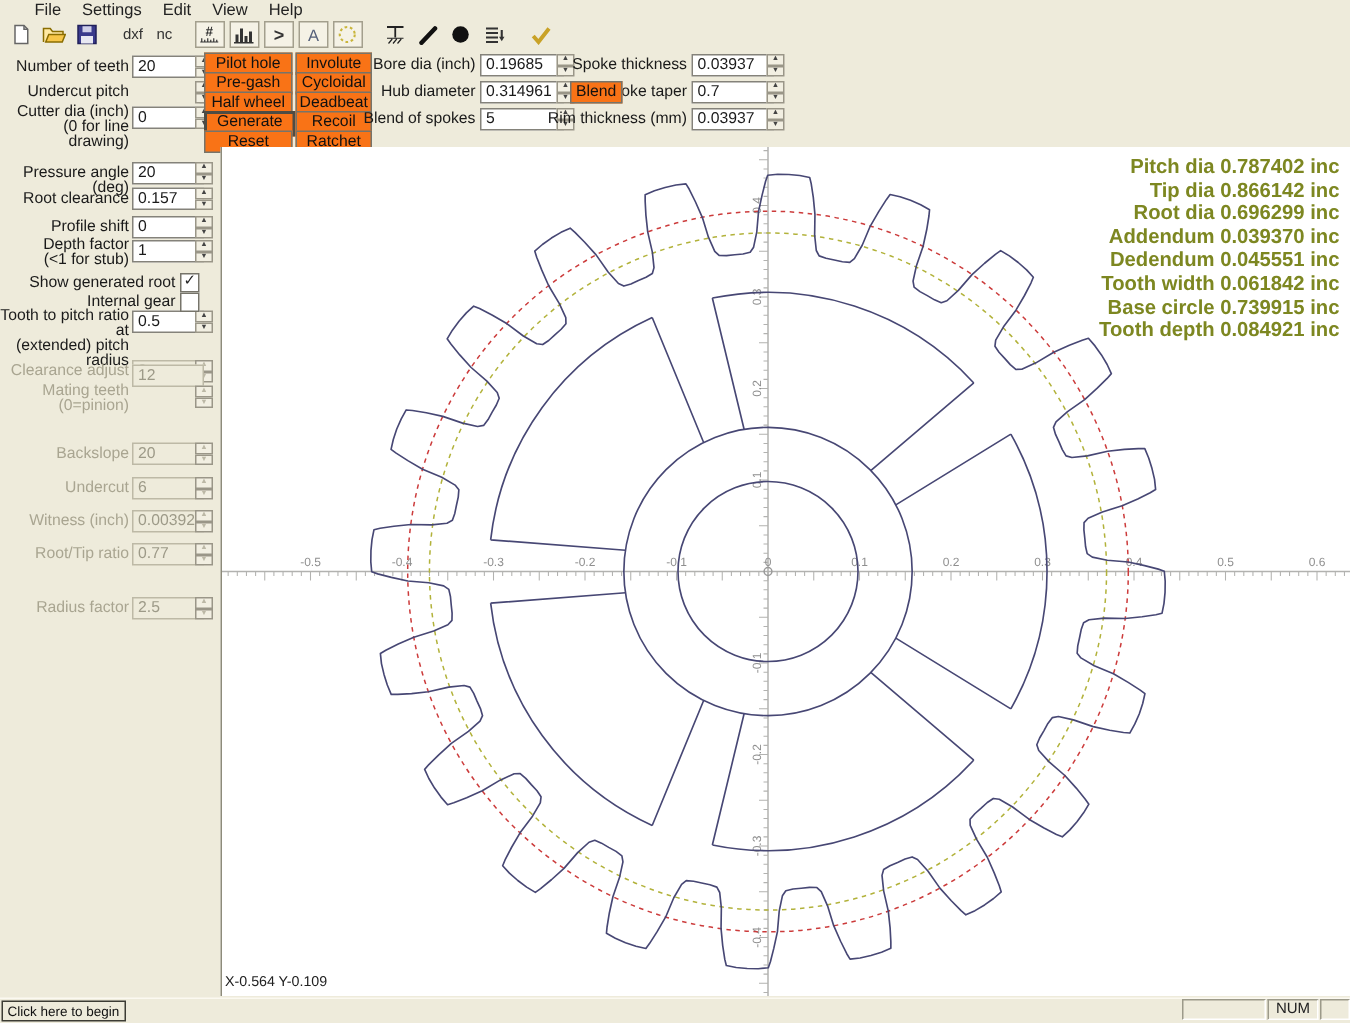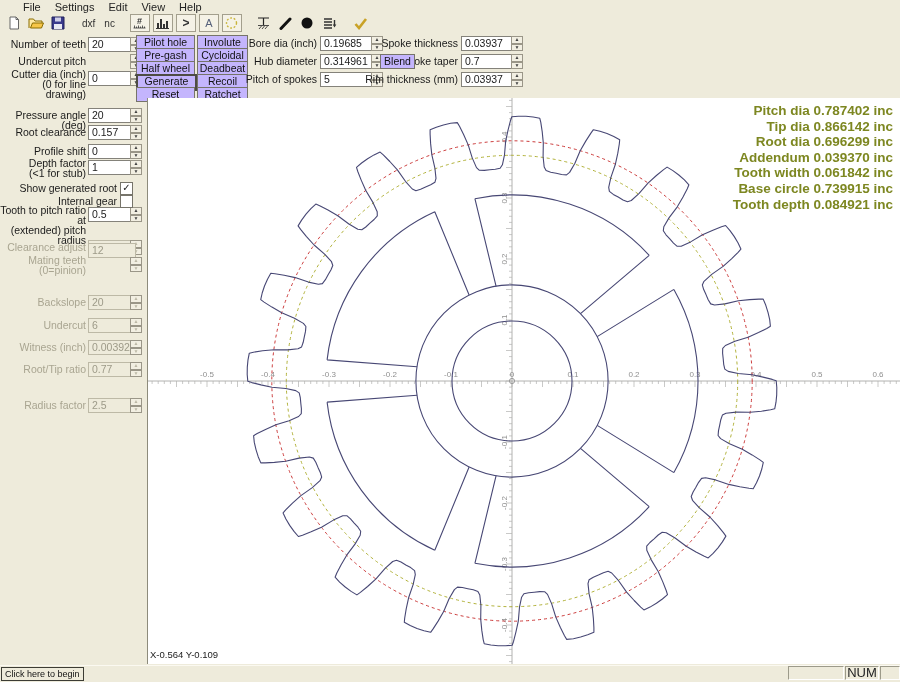--- a/index.html
+++ b/index.html
@@ -16,36 +16,36 @@
   .tb-sep{width:6px;height:16px;}
   
   .flabel{position:absolute;text-align:right;font-size:10.5px;line-height:10px;color:#1a1a1a;white-space:pre-line;}
   .flabel.dis{color:#a9a591;}
   .fbox{position:absolute;height:13px;background:#fff;border:1px solid #84827a;font-size:10.5px;padding:0 3px;line-height:13px;}
   .fbox.dis{background:#eeebdb;color:#9d9a88;border-color:#bdb9a6;}
   .spin{position:absolute;width:12px;height:15px;display:flex;flex-direction:column;}
   .spin i{flex:1;border:1px solid #9a9688;background:#f2efe2;font-size:5px;line-height:5px;
           text-align:center;color:#444;font-style:normal;overflow:hidden;}
   .spin.dis i{color:#bcb8a6;}
-  .btn{position:absolute;height:13px;border:1px solid #76746a;background:#c4b5fd;
+  .btn{position:absolute;height:13px;border:1px solid #76746a;background:#f97316;
        font-size:10.5px;text-align:center;line-height:12px;color:#111;}
   .btn.default{border:2px solid #4e4c44;line-height:10px;}
   .chk{position:absolute;width:11px;height:11px;background:#fff;border:1px solid #76746a;
        font-size:10px;line-height:9px;text-align:center;color:#222;}
   
   #canvas{position:absolute;left:147px;top:98px;width:753px;height:566px;background:#fff;
           border-left:1px solid #8d8b7b;}
   #gearsvg{position:absolute;left:0;top:0;}
   #results{position:absolute;top:5px;right:8px;text-align:right;color:#7d8721;
            font-size:13.5px;line-height:15.6px;font-weight:600;}
   #coord{position:absolute;left:2px;bottom:4px;font-size:9.5px;color:#222;}
   
   #statusbar{position:absolute;left:0;bottom:0;right:0;height:16px;background:#eeebdb;border-top:1px solid #fbf9f1;}
   .sb-panel{position:absolute;bottom:2px;height:12px;border:1px solid;border-color:#9c9a8a #ffffff #ffffff #9c9a8a;
-            font-size:13px;line-height:12px;text-align:center;color:#222;}
+            font-size:10px;line-height:12px;text-align:center;color:#222;}
   #sb-begin{position:absolute;left:1px;bottom:1px;height:12px;line-height:12px;border:1px solid #3c3c34;
             font-size:9px;padding:0 3px;background:#eeebdb;color:#111;}
 </style>
 </head>
 <body>
 
 <div id="app">
 
   <div id="menubar">
       <span class="menu-item">File</span>
@@ -253,21 +253,21 @@
       <span class="spin" style="pointer-events: auto; left: 371px; top: 36px;">
         <i>▲</i>
         <i>▼</i>
       </span>
       <div class="flabel" style="pointer-events: auto; right: 583px; top: 56px;">Hub diameter</div>
       <div class="fbox" style="pointer-events: auto; left: 320px; top: 54px; width: 48px;">0.314961</div>
       <span class="spin" style="pointer-events: auto; left: 371px; top: 54px;">
         <i>▲</i>
         <i>▼</i>
       </span>
-      <div class="flabel" style="pointer-events: auto; right: 583px; top: 74px;">Pitch of spokes</div>
+      <div class="flabel" style="pointer-events: auto; right: 583px; top: 74px;">Blend of spokes</div>
       <div class="fbox" style="pointer-events: auto; left: 320px; top: 72px; width: 48px;">5</div>
       <span class="spin" style="pointer-events: auto; left: 371px; top: 72px;">
         <i>▲</i>
         <i>▼</i>
       </span>
       <div class="flabel" style="pointer-events: auto; right: 442px; top: 38px;">Spoke thickness</div>
       <div class="fbox" style="pointer-events: auto; left: 461px; top: 36px; width: 47px;">0.03937</div>
       <span class="spin" style="pointer-events: auto; left: 511px; top: 36px;">
         <i>▲</i>
         <i>▼</i>
@@ -317,20 +317,21 @@
         <path d="M408.2 75.3L402.7 74.2L398.1 72.6L396.2 69.0L395.1 58.8L395.3 44.9L394.2 33.6L392.8 24.4L391.8 20.3L385.2 19.0L377.9 18.3L370.5 18.2L363.8 18.8L362.4 22.8L360.1 31.9L357.7 42.9L356.5 56.8L354.4 66.8L352.1 70.2L347.3 71.3L341.8 71.8L336.3 72.4L331.4 72.3L328.5 69.6L324.3 60.1L320.2 46.9L315.6 36.5L311.5 28.2L309.3 24.6L302.6 25.3L295.4 27.0L288.3 29.2L282.1 31.8L282.1 36.1L282.6 45.4L283.8 56.6L286.9 70.1L288.0 80.4L286.9 84.3L282.7 86.8L277.6 89.0L272.6 91.3L267.9 92.7L264.3 91.0L257.4 83.3L249.4 71.9L241.8 63.5L235.3 56.9L232.1 54.1L226.0 56.9L219.6 60.7L213.6 65.0L208.5 69.4L209.8 73.5L213.2 82.1L217.8 92.5L224.9 104.4L229.2 113.8L229.3 117.8L226.1 121.5L221.9 125.2L217.8 129.0L213.8 131.7L209.8 131.2L200.9 126.0L189.8 117.7L180.0 112.0L171.7 107.7L167.8 106.1L162.9 110.6L158.0 116.2L153.6 122.1L150.1 127.9L152.6 131.4L158.5 138.6L166.1 147.0L176.6 156.1L183.5 163.7L184.8 167.5L182.9 172.0L180.1 176.8L177.4 181.7L174.4 185.6L170.4 186.3L160.4 184.1L147.2 179.6L136.2 177.2L127.0 175.7L122.8 175.3L119.5 181.2L116.5 188.0L114.2 195.0L112.7 201.6L116.1 204.1L123.9 209.1L133.7 214.8L146.5 220.2L155.4 225.4L157.9 228.5L157.5 233.4L156.3 238.8L155.2 244.3L153.6 248.9L150.0 250.8L139.8 251.9L125.9 251.7L114.6 252.8L105.4 254.2L101.3 255.2L100.0 261.8L99.3 269.1L99.2 276.5L99.8 283.2L103.8 284.6L112.9 286.9L123.9 289.3L137.8 290.5L147.8 292.6L151.2 294.9L152.3 299.7L152.8 305.2L153.4 310.7L153.3 315.6L150.6 318.5L141.1 322.7L127.9 326.8L117.5 331.4L109.2 335.5L105.6 337.7L106.3 344.4L108.0 351.6L110.2 358.7L112.8 364.9L117.1 364.9L126.4 364.4L137.6 363.2L151.1 360.1L161.4 359.0L165.3 360.1L167.8 364.3L170.0 369.4L172.3 374.4L173.7 379.1L172.0 382.7L164.3 389.6L152.9 397.6L144.5 405.2L137.9 411.7L135.1 414.9L137.9 421.0L141.7 427.4L146.0 433.4L150.4 438.5L154.5 437.2L163.1 433.8L173.5 429.2L185.4 422.1L194.8 417.8L198.8 417.7L202.5 420.9L206.2 425.1L210.0 429.2L212.7 433.2L212.2 437.2L207.0 446.1L198.7 457.2L193.0 467.0L188.7 475.3L187.1 479.2L191.6 484.1L197.2 489.0L203.1 493.4L208.9 496.9L212.4 494.4L219.6 488.5L228.0 480.9L237.1 470.4L244.7 463.5L248.5 462.2L253.0 464.1L257.8 466.9L262.7 469.6L266.6 472.6L267.3 476.6L265.1 486.6L260.6 499.8L258.2 510.8L256.7 520.0L256.3 524.2L262.2 527.5L269.0 530.5L276.0 532.8L282.6 534.3L285.1 530.9L290.1 523.1L295.8 513.3L301.2 500.5L306.4 491.6L309.5 489.1L314.4 489.5L319.8 490.7L325.3 491.8L329.9 493.4L331.8 497.0L332.9 507.2L332.7 521.1L333.8 532.4L335.2 541.6L336.2 545.7L342.8 547.0L350.1 547.7L357.5 547.8L364.2 547.2L365.6 543.2L367.9 534.1L370.3 523.1L371.5 509.2L373.6 499.2L375.9 495.8L380.7 494.7L386.2 494.2L391.7 493.6L396.6 493.7L399.5 496.4L403.7 505.9L407.8 519.1L412.4 529.5L416.5 537.8L418.7 541.4L425.4 540.7L432.6 539.0L439.7 536.8L445.9 534.2L445.9 529.9L445.4 520.6L444.2 509.4L441.1 495.9L440.0 485.6L441.1 481.7L445.3 479.2L450.4 477.0L455.4 474.7L460.1 473.3L463.7 475.0L470.6 482.7L478.6 494.1L486.2 502.5L492.7 509.1L495.9 511.9L502.0 509.1L508.4 505.3L514.4 501.0L519.5 496.6L518.2 492.5L514.8 483.9L510.2 473.5L503.1 461.6L498.8 452.2L498.7 448.2L501.9 444.5L506.1 440.8L510.2 437.0L514.2 434.3L518.2 434.8L527.1 440.0L538.2 448.3L548.0 454.0L556.3 458.3L560.2 459.9L565.1 455.4L570.0 449.8L574.4 443.9L577.9 438.1L575.4 434.6L569.5 427.4L561.9 419.0L551.4 409.9L544.5 402.3L543.2 398.5L545.1 394.0L547.9 389.2L550.6 384.3L553.6 380.4L557.6 379.7L567.6 381.9L580.8 386.4L591.8 388.8L601.0 390.3L605.2 390.7L608.5 384.8L611.5 378.0L613.8 371.0L615.3 364.4L611.9 361.9L604.1 356.9L594.3 351.2L581.5 345.8L572.6 340.6L570.1 337.5L570.5 332.6L571.7 327.2L572.8 321.7L574.4 317.1L578.0 315.2L588.2 314.1L602.1 314.3L613.4 313.2L622.6 311.8L626.7 310.8L628.0 304.2L628.7 296.9L628.8 289.5L628.2 282.8L624.2 281.4L615.1 279.1L604.1 276.7L590.2 275.5L580.2 273.4L576.8 271.1L575.7 266.3L575.2 260.8L574.6 255.3L574.7 250.4L577.4 247.5L586.9 243.3L600.1 239.2L610.5 234.6L618.8 230.5L622.4 228.3L621.7 221.6L620.0 214.4L617.8 207.3L615.2 201.1L610.9 201.1L601.6 201.6L590.4 202.8L576.9 205.9L566.6 207.0L562.7 205.9L560.2 201.7L558.0 196.6L555.7 191.6L554.3 186.9L556.0 183.3L563.7 176.4L575.1 168.4L583.5 160.8L590.1 154.3L592.9 151.1L590.1 145.0L586.3 138.6L582.0 132.6L577.6 127.5L573.5 128.8L564.9 132.2L554.5 136.8L542.6 143.9L533.2 148.2L529.2 148.3L525.5 145.1L521.8 140.9L518.0 136.8L515.3 132.8L515.8 128.8L521.0 119.9L529.3 108.8L535.0 99.0L539.3 90.7L540.9 86.8L536.4 81.9L530.8 77.0L524.9 72.6L519.1 69.1L515.6 71.6L508.4 77.5L500.0 85.1L490.9 95.6L483.3 102.5L479.5 103.8L475.0 101.9L470.2 99.1L465.3 96.4L461.4 93.4L460.7 89.4L462.9 79.4L467.4 66.2L469.8 55.2L471.3 46.0L471.7 41.8L465.8 38.5L459.0 35.5L452.0 33.2L445.4 31.7L442.9 35.1L437.9 42.9L432.2 52.7L426.8 65.5L421.6 74.4L418.5 76.9L413.6 76.5Z" fill="none" stroke="#474774" stroke-width="1.1" stroke-linejoin="round"></path>
         <circle cx="364" cy="283" r="96.1" fill="none" stroke="#474774" stroke-width="1.1"></circle>
         <circle cx="364" cy="283" r="60.0" fill="none" stroke="#474774" stroke-width="1.1"></circle>
         <path d="M449.2 238.6L525.9 191.4M432.5 215.7L501.2 157.3M501.2 157.3A186.0 186.0 0 0 0 326.9 100.7M348.1 188.3L326.9 100.7M321.1 197.0L286.8 113.7M286.8 113.7A186.0 186.0 0 0 0 179.1 261.9M269.0 268.8L179.1 261.9M269.0 297.2L179.1 304.1M179.1 304.1A186.0 186.0 0 0 0 286.8 452.3M321.1 369.0L286.8 452.3M348.1 377.7L326.9 465.3M326.9 465.3A186.0 186.0 0 0 0 501.2 408.7M432.5 350.3L501.2 408.7M449.2 327.4L525.9 374.6M525.9 374.6A186.0 186.0 0 0 0 525.9 191.4" fill="none" stroke="#474774" stroke-width="1.1"></path>
       </svg>
     <div id="results">
         <div>Pitch dia 0.787402 inc</div>
         <div>Tip dia 0.866142 inc</div>
         <div>Root dia 0.696299 inc</div>
         <div>Addendum 0.039370 inc</div>
+        <div>Dedendum 0.045551 inc</div>
         <div>Tooth width 0.061842 inc</div>
         <div>Base circle 0.739915 inc</div>
         <div>Tooth depth 0.084921 inc</div>
       </div>
     <div id="coord">X-0.564 Y-0.109</div>
   </div>
 
   <div id="statusbar">
     <span id="sb-begin">Click here to begin</span>
     <span class="sb-panel" style="left:788px;width:54px;"></span>

